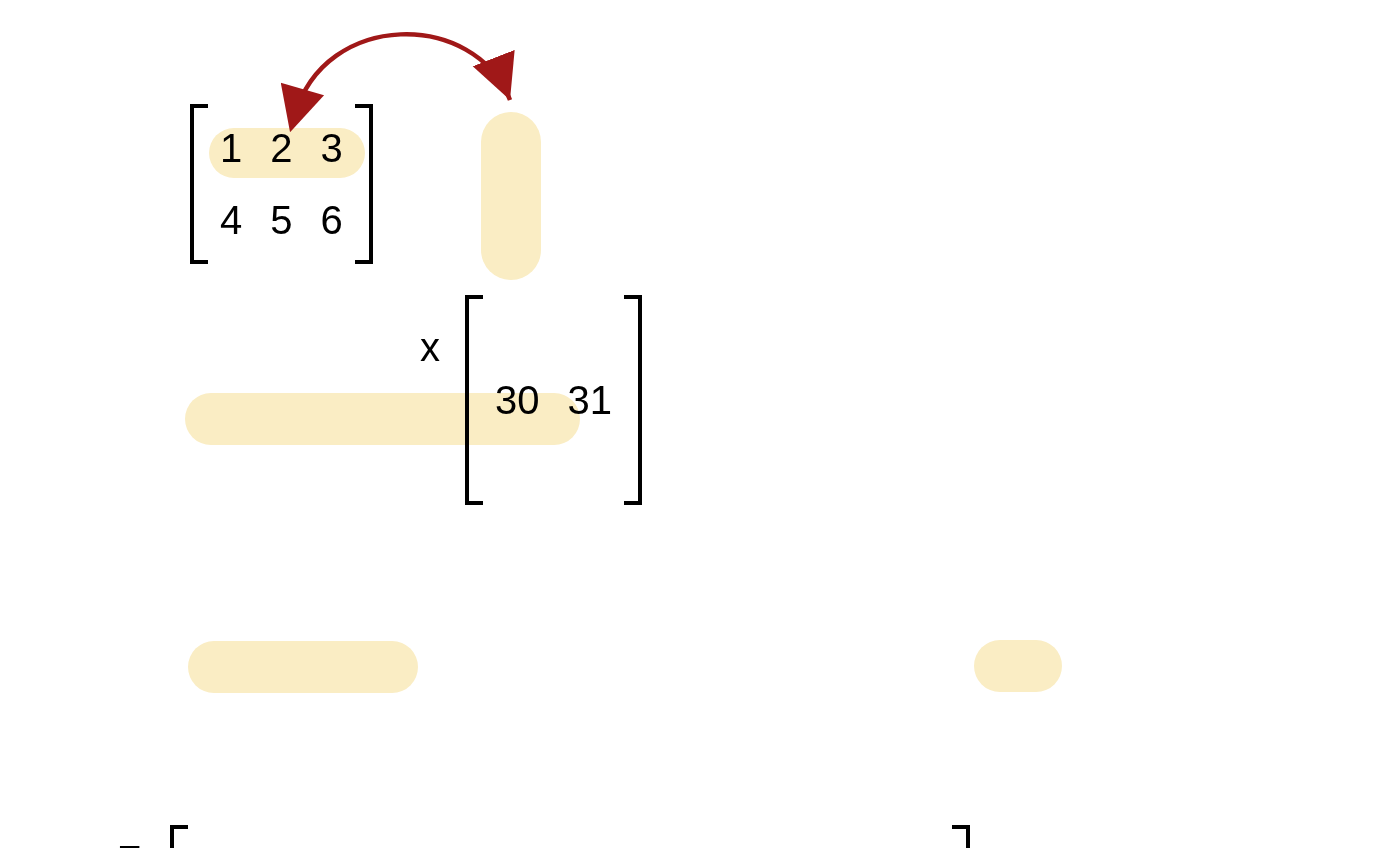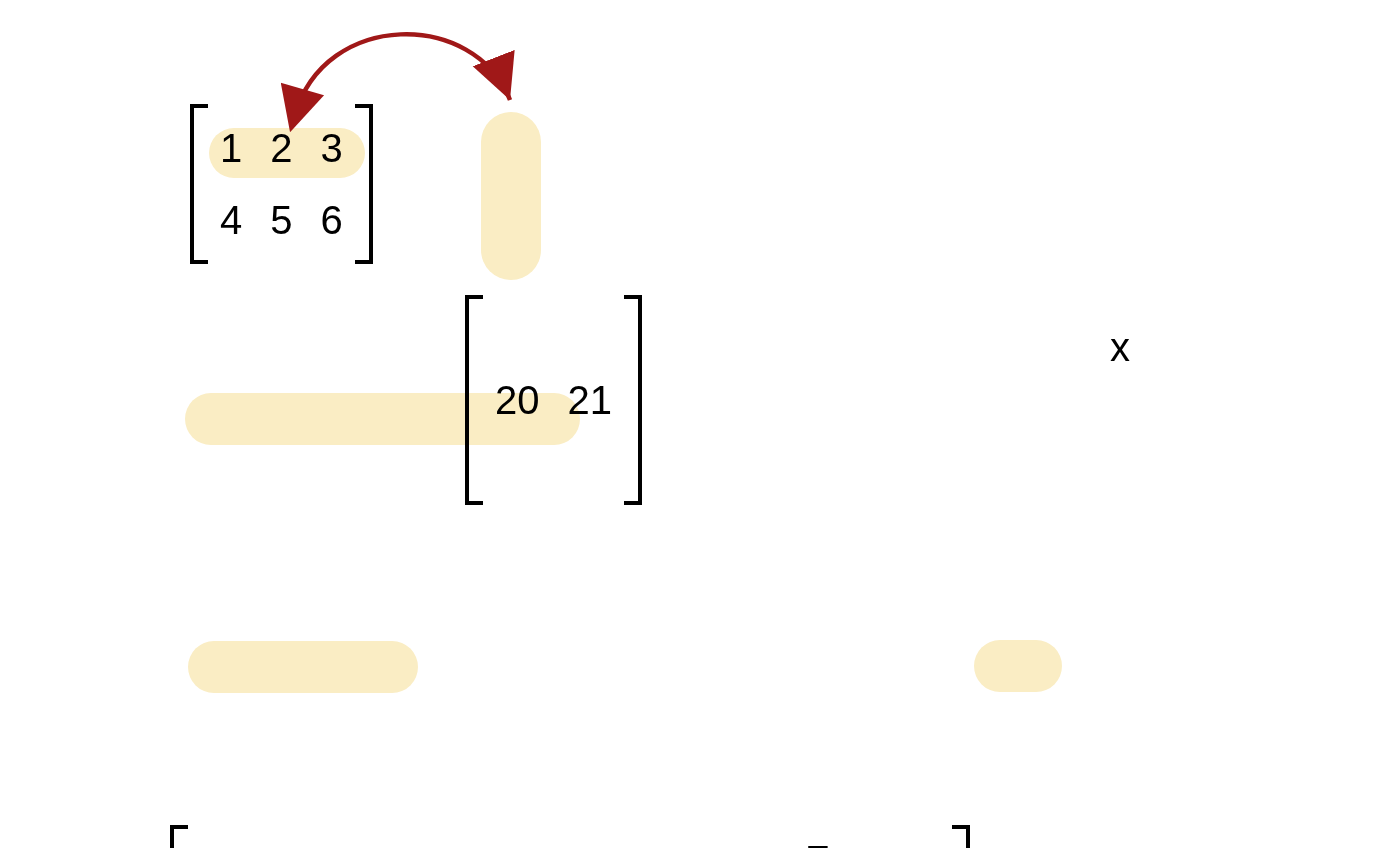--- a/index.html
+++ b/index.html
@@ -6,21 +6,20 @@
     margin: 0;
     padding: 0;
     background: #fff;
     font-family: "Helvetica Neue", Helvetica, Arial, sans-serif;
     color: #000;
   }
   .canvas {
     position: relative;
     width: 1400px;
     height: 848px;
-    text-align: center;
   }
 
   .matrix {
     position: absolute;
     display: flex;
     align-items: stretch;
   }
   .bracket {
     width: 14px;
     border-top: 4px solid #000;
@@ -102,21 +101,21 @@
     </div>
     <div class="bracket right"></div>
   </div>
 
   <div class="sym layer-text" style="left:420px; top:165px;">x</div>
 
   <div class="matrix layer-text" style="left:465px; top:90px; height:210px;">
     <div class="bracket left"></div>
     <div class="mbody">
       <div class="row">
-        <span>20</span><span class="cellgap"></span><span>21</span>
+        <span>30</span><span class="cellgap"></span><span>31</span>
       </div>
     </div>
     <div class="bracket right"></div>
   </div>
 
   <div class="sym layer-text" style="left:118px; top:415px;">=</div>
 
   <div class="matrix layer-text" style="left:170px; top:365px; height:160px;">
     <div class="bracket left"></div>
     <div class="mbody big">

